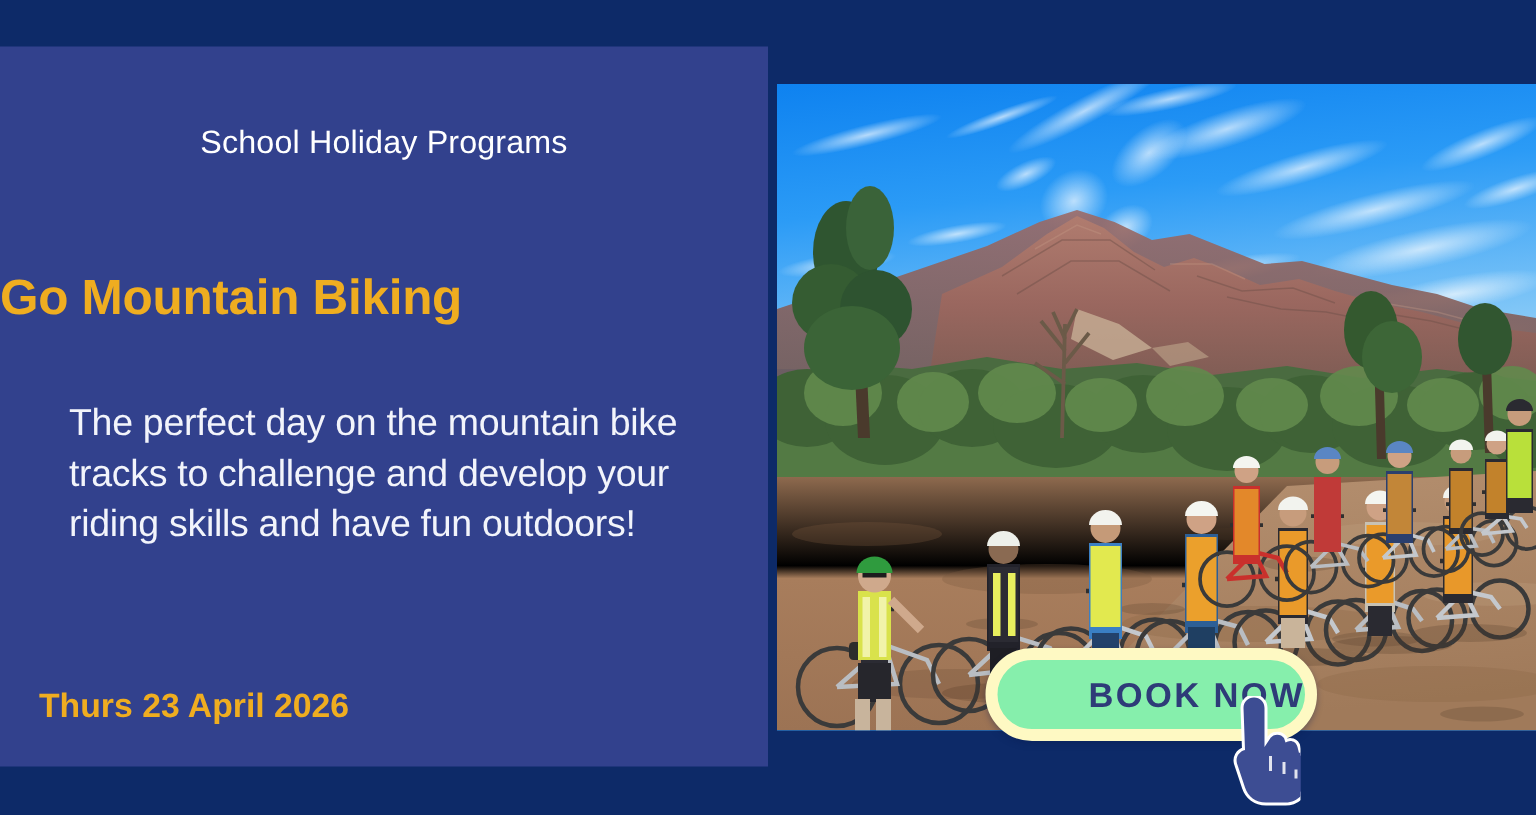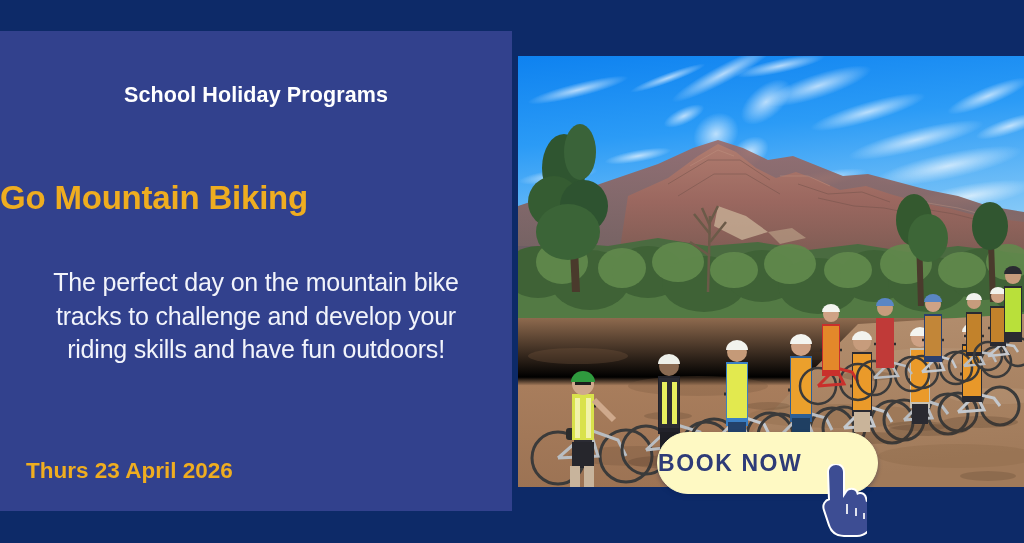--- a/index.html
+++ b/index.html
@@ -12,53 +12,53 @@
   }
 
   
   #text-panel{
     position:absolute;left:0;top:31px;width:512px;height:480px;
     background:#32418d;
   }
   #eyebrow{
     position:absolute;left:0;top:52px;width:512px;
     text-align:center;color:#ffffff;
-    font-size:21.5px;font-weight:bold;letter-spacing:.1px;
+    font-size:21.5px;font-weight:normal;letter-spacing:.1px;
   }
   #headline{
     position:absolute;left:0;top:126px;width:512px;
     text-align:left;color:#efad20;
     font-size:33px;font-weight:bold;letter-spacing:-.2px;
   }
   #blurb{
     position:absolute;left:46px;top:210px;width:420px;
-    text-align:center;color:#f2f4fb;
+    color:#f2f4fb;
     font-size:25px;font-weight:400;line-height:33.5px;
     letter-spacing:-.2px;
   }
   #details{
     position:absolute;left:26px;top:424px;width:460px;
     text-align:left;color:#efad20;
     font-size:22.5px;font-weight:bold;line-height:31px;
   }
 
   
   #photo{
     position:absolute;left:518px;top:56px;width:506px;height:431px;
     overflow:hidden;background:#1b8ef2;
   }
   #photo svg{display:block;width:506px;height:431px;}
 
   
   #book-now{
     position:absolute;left:657px;top:432px;width:221px;height:62px;
-    border-radius:31px;background:#fef9c3;
-    border:1px solid #fef9c3;
+    border-radius:31px;background:#86efac;
+    border:8px solid #fef9c3;
     box-sizing:border-box;
-    display:flex;align-items:center;justify-content:flex-start;
+    display:flex;align-items:center;justify-content:flex-end;
     cursor:pointer;
     box-shadow:0 2px 4px rgba(10,30,80,.35);
   }
   #book-now span{
     color:#2e3b78;font-size:23px;font-weight:bold;letter-spacing:1.6px;
   }
 
   
   #cursor{
     position:absolute;left:811px;top:464px;width:56px;height:74px;

